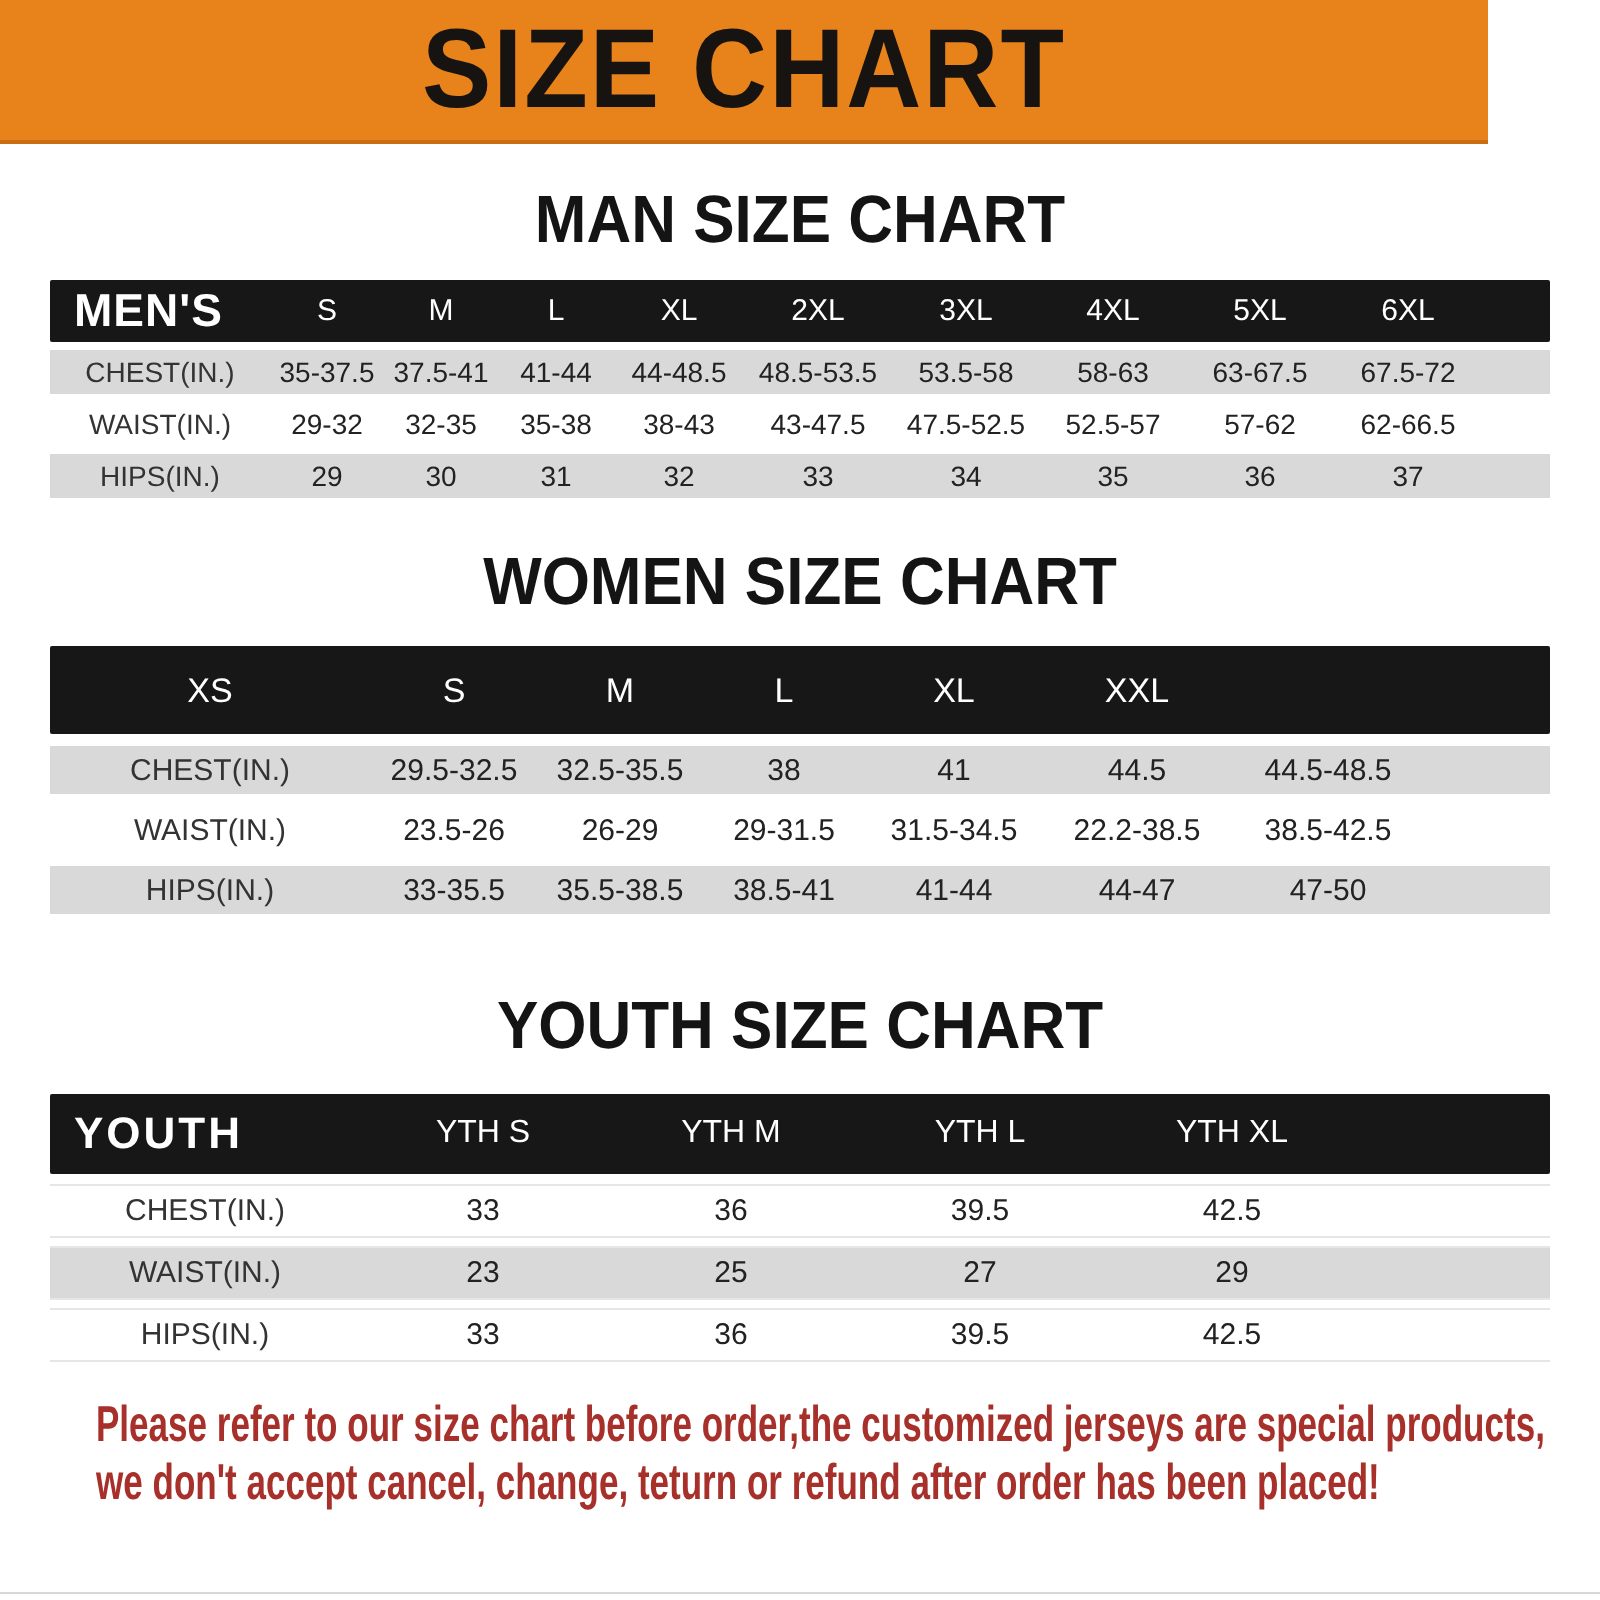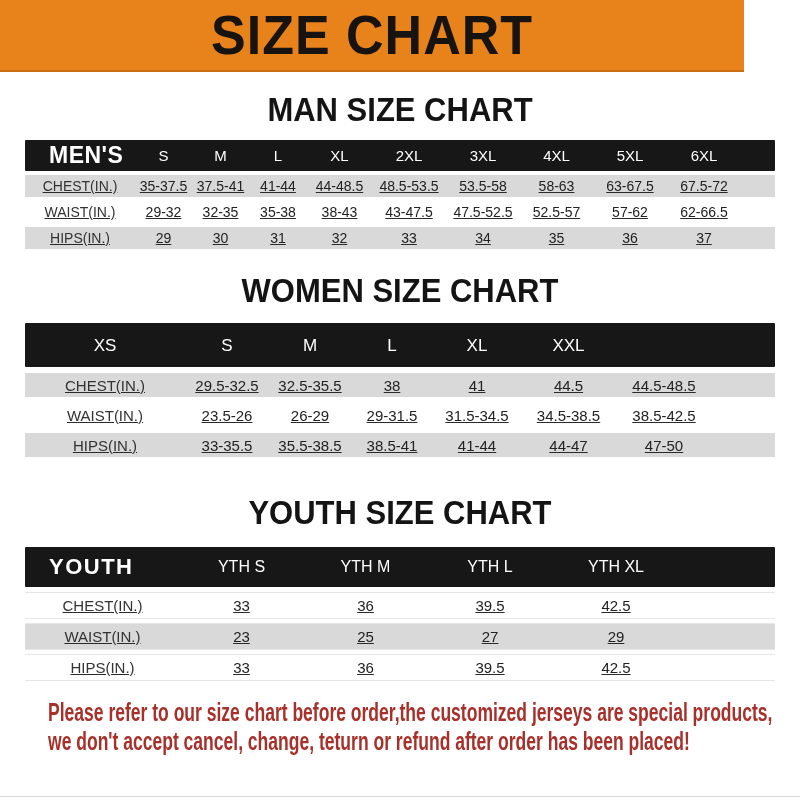--- a/index.html
+++ b/index.html
@@ -27,24 +27,24 @@
   .hd1{margin-top:22px;}
   .hd2{margin-top:26px;}
   .hd3{margin-top:40px;}
   
   .sizetable{width:750px;margin:0 auto;}
   .mt-men{margin-top:15px;}
   .mt-women{margin-top:17px;}
   .mt-youth{margin-top:19px;}
   .thead{background:#171717;color:#fff;border-radius:1px;}
   .thead,.trow{display:grid;align-items:center;}
-  .trow{background:#ffffff;color:#2a2a2a;text-decoration:underline;}
+  .trow{background:#ffffff;color:#2a2a2a;}
   .trow.alt{background:#D9D9D9;}
   .cell{display:flex;align-items:center;justify-content:center;white-space:nowrap;line-height:1;}
-  .th-label{justify-content:flex-start;padding-left:24px;font-weight:800;}
+  .th-label{justify-content:flex-start;padding-left:12px;font-weight:800;}
   .td-label{font-size:14px;color:#333;}
   .td-val{font-size:14px;color:#222;}
   
   .t0 .thead,.t0 .trow{grid-template-columns:110px 57px 57px 58px 65px 74px 74px 73px 74px 74px 1fr;}
   .t0 .thead{height:31px;}
   .t0 .trow{height:22px;margin-top:4px;}
   .t0 .th-label{font-size:23px;letter-spacing:.5px;}
   .t0 .th-col{font-size:15px;}
   
   .t1 .thead,.t1 .trow{grid-template-columns:160px 84px 82px 82px 88px 95px 96px 1fr;}
@@ -152,21 +152,21 @@
       <div class="cell td-val">44.5</div>
       <div class="cell td-val">44.5-48.5</div>
       <div class="cell filler"></div>
     </div>
     <div class="trow">
       <div class="cell td-label">WAIST(IN.)</div>
       <div class="cell td-val">23.5-26</div>
       <div class="cell td-val">26-29</div>
       <div class="cell td-val">29-31.5</div>
       <div class="cell td-val">31.5-34.5</div>
-      <div class="cell td-val">34.5-38.5</div>
+      <div class="cell td-val">22.2-38.5</div>
       <div class="cell td-val">38.5-42.5</div>
       <div class="cell filler"></div>
     </div>
     <div class="trow alt">
       <div class="cell td-label">HIPS(IN.)</div>
       <div class="cell td-val">33-35.5</div>
       <div class="cell td-val">35.5-38.5</div>
       <div class="cell td-val">38.5-41</div>
       <div class="cell td-val">41-44</div>
       <div class="cell td-val">44-47</div>

